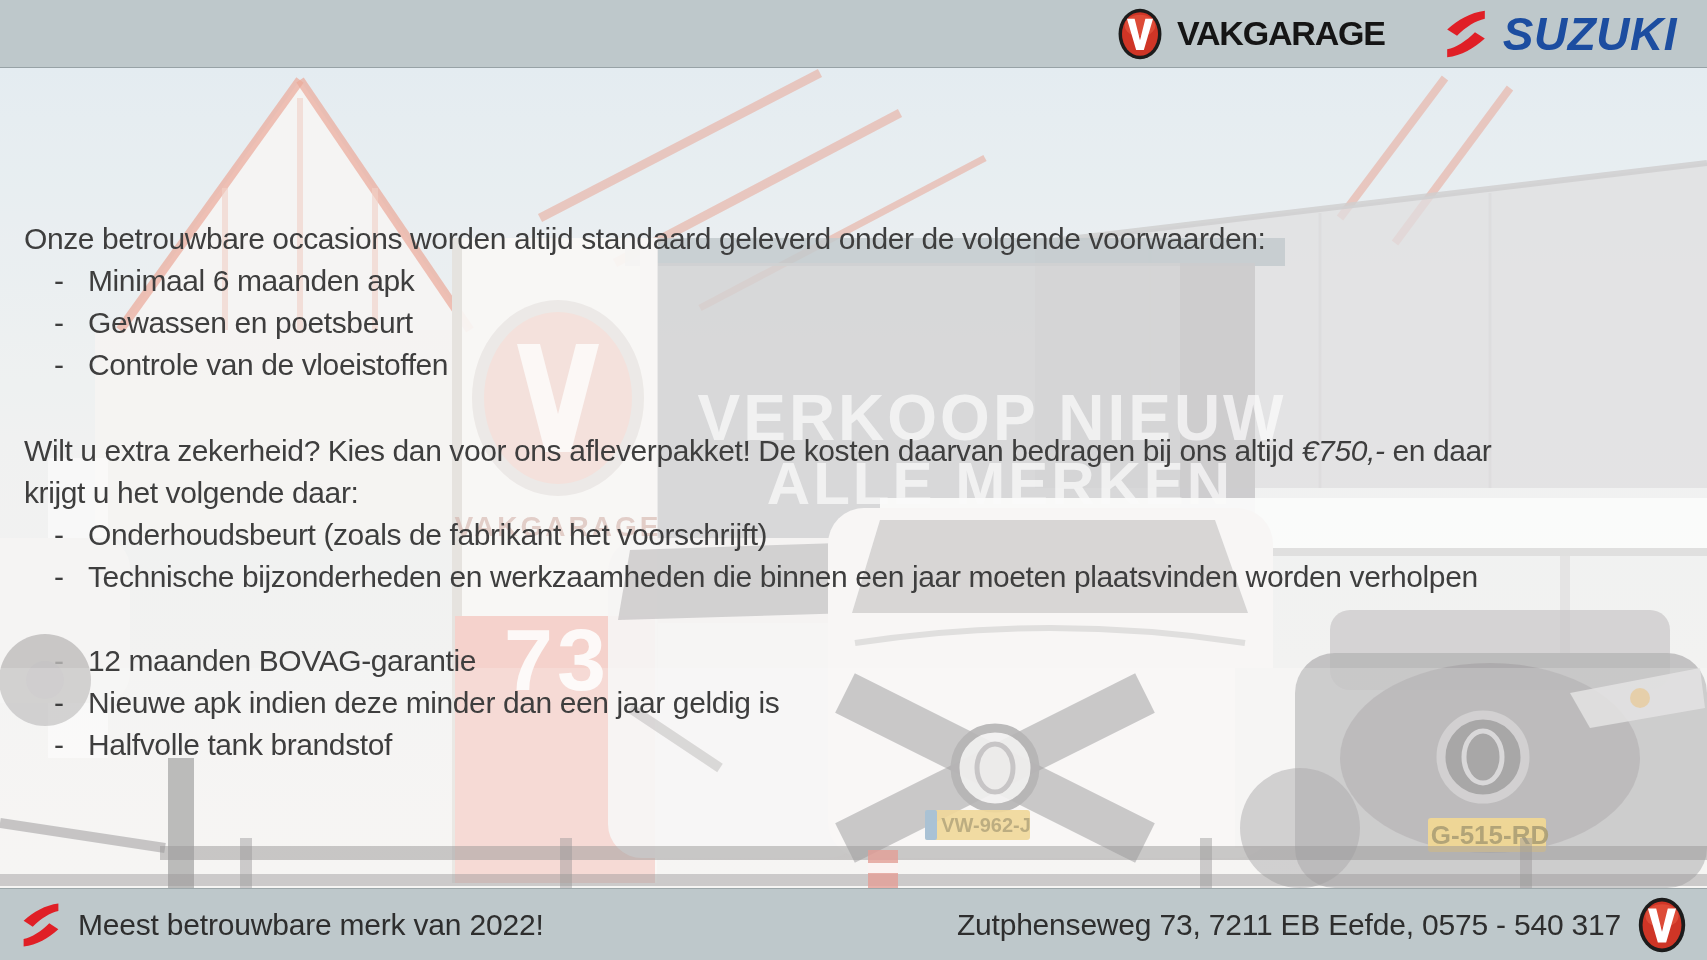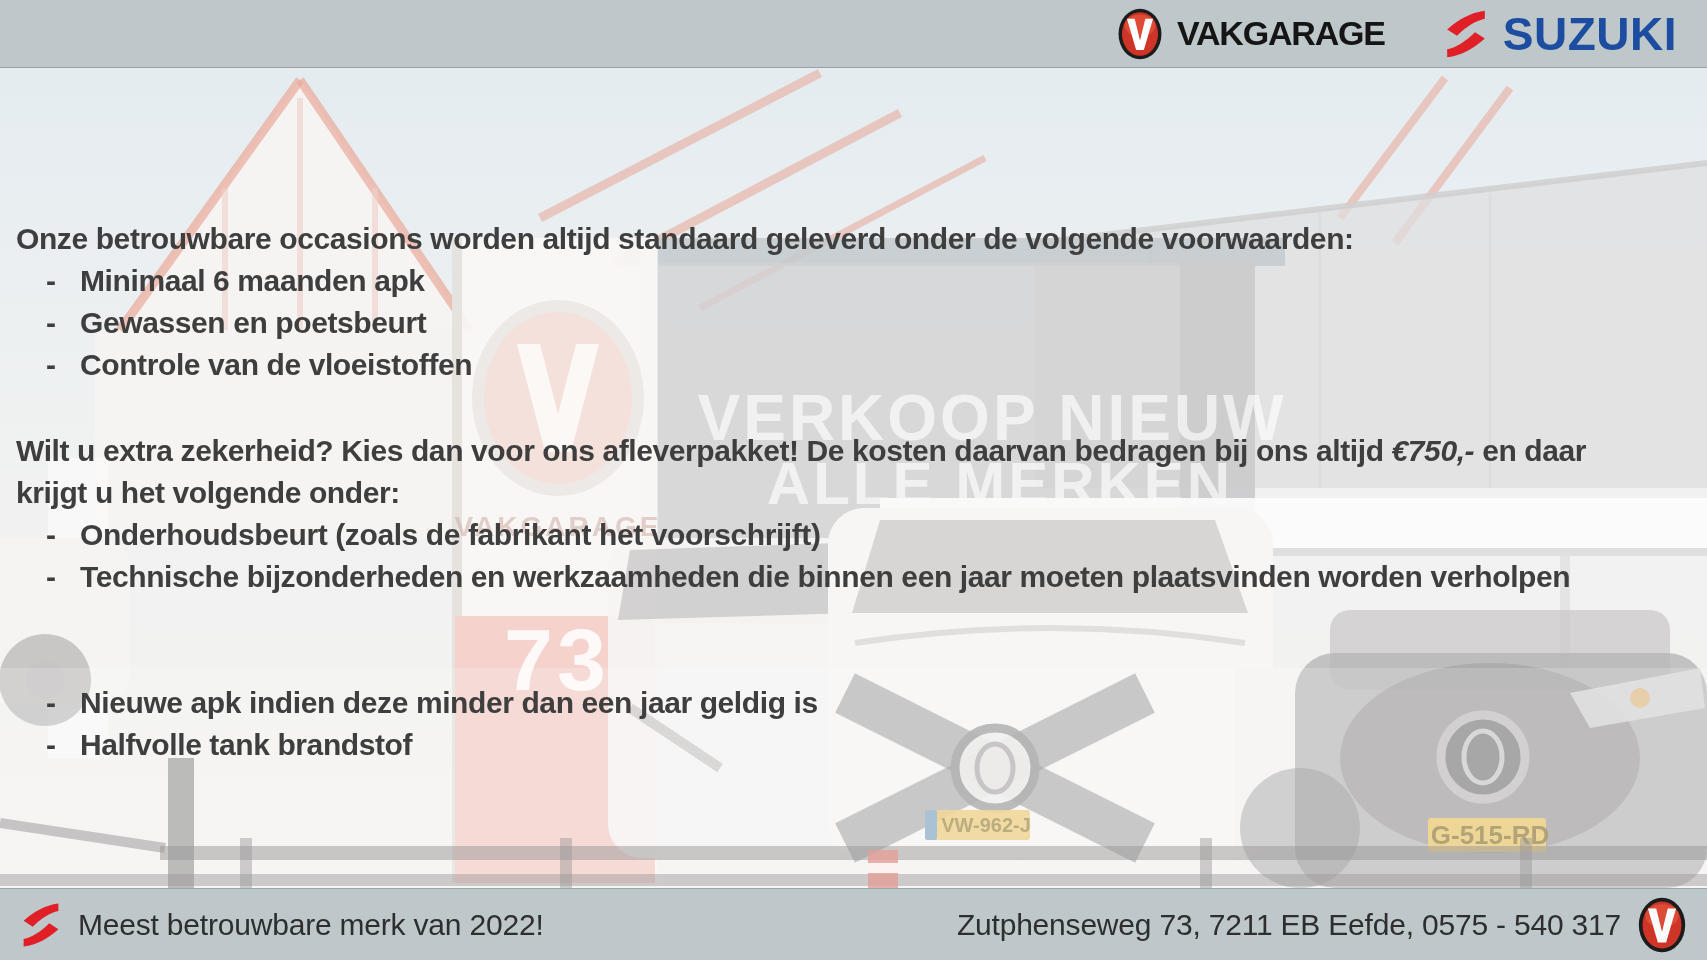--- a/index.html
+++ b/index.html
@@ -5,33 +5,33 @@
   html,body{margin:0;padding:0;background:#7d8487;}
   .app{position:relative;width:1707px;height:960px;overflow:hidden;
        font-family:"Liberation Sans",sans-serif;background:#bef264;}
 
   
   .bar{position:absolute;left:0;width:100%;background:#bec8cb;display:flex;align-items:center;box-sizing:border-box;}
   .bar.top{top:0;height:68px;justify-content:flex-end;gap:58px;padding-right:30px;border-bottom:1px solid rgba(80,92,97,.35);}
   .bar.bottom{top:888px;height:72px;justify-content:space-between;padding:0 20px;border-top:1px solid rgba(80,92,97,.3);}
   .brand{display:flex;align-items:center;gap:14px;}
   .vak-word{font-size:34px;font-weight:bold;letter-spacing:-1.2px;color:#151515;}
-  .suz-word{font-size:46px;font-weight:bold;color:#1c4da0;letter-spacing:0.5px;}
+  .suz-word{font-size:46px;font-weight:bold;font-style:italic;color:#1c4da0;letter-spacing:0.5px;}
   .foot-group{display:flex;align-items:center;gap:16px;}
   .foot-text{font-size:30px;color:#2e2e2e;letter-spacing:-0.2px;}
 
   
   .photo{position:absolute;top:68px;left:0;width:1707px;height:820px;}
   .photo>svg{position:absolute;top:0;left:0;}
   .photo svg text{font-family:"Liberation Sans",sans-serif;}
 
   
   .overlay{position:absolute;top:0;left:0;right:0;bottom:0;font-size:30px;
            letter-spacing:-0.4px;color:#3e3e3e;}
-  .line{position:absolute;left:16px;white-space:nowrap;height:42px;line-height:42px;font-weight:bold;}
+  .line{position:absolute;left:24px;white-space:nowrap;height:42px;line-height:42px;}
   .dash{display:inline-block;width:64px;padding-left:30px;box-sizing:border-box;}
   .em{font-style:italic;}
 </style>
 </head>
 <body>
 
 <div class="app">
 
   <header class="bar top">
     <div class="brand">
@@ -189,27 +189,30 @@
       <div class="line" style="top:234px">
         <span class="dash">-</span><span>Gewassen en poetsbeurt</span>
       </div>
       <div class="line" style="top:276px">
         <span class="dash">-</span><span>Controle van de vloeistoffen</span>
       </div>
 
       <div class="line" style="top:362px">
         <span>Wilt u extra zekerheid? Kies dan voor ons afleverpakket! De kosten daarvan bedragen bij ons altijd </span><span class="em">€750,-</span><span> en daar</span>
       </div>
-      <div class="line" style="top:404px">krijgt u het volgende onder:</div>
+      <div class="line" style="top:404px">krijgt u het volgende daar:</div>
 
       <div class="line" style="top:488px">
         <span class="dash">-</span><span>Technische bijzonderheden en werkzaamheden die binnen een jaar moeten plaatsvinden worden verholpen</span>
       </div>
       <div class="line" style="top:446px">
         <span class="dash">-</span><span>Onderhoudsbeurt (zoals de fabrikant het voorschrijft)</span>
+      </div>
+      <div class="line" style="top:572px">
+        <span class="dash" style="opacity:.25">-</span><span>12 maanden BOVAG-garantie</span>
       </div>
       <div class="line" style="top:656px">
         <span class="dash">-</span><span>Halfvolle tank brandstof</span>
       </div>
       <div class="line" style="top:614px">
         <span class="dash">-</span><span>Nieuwe apk indien deze minder dan een jaar geldig is</span>
       </div>
     </div>
   </div>
 

